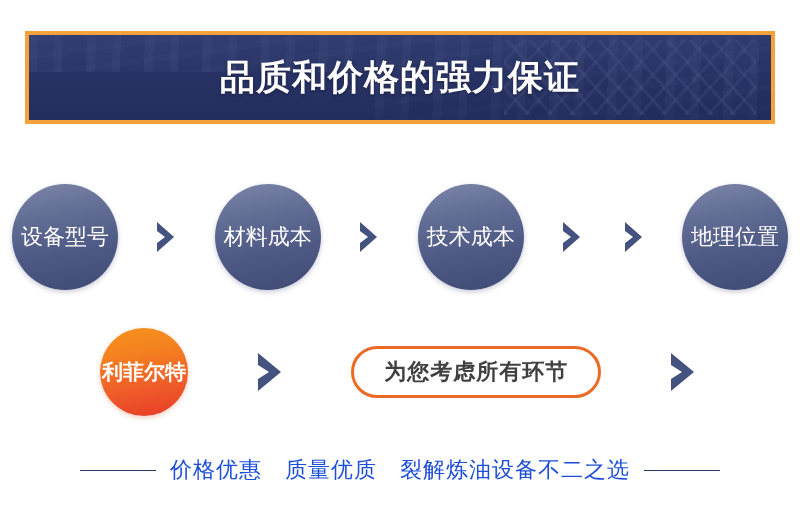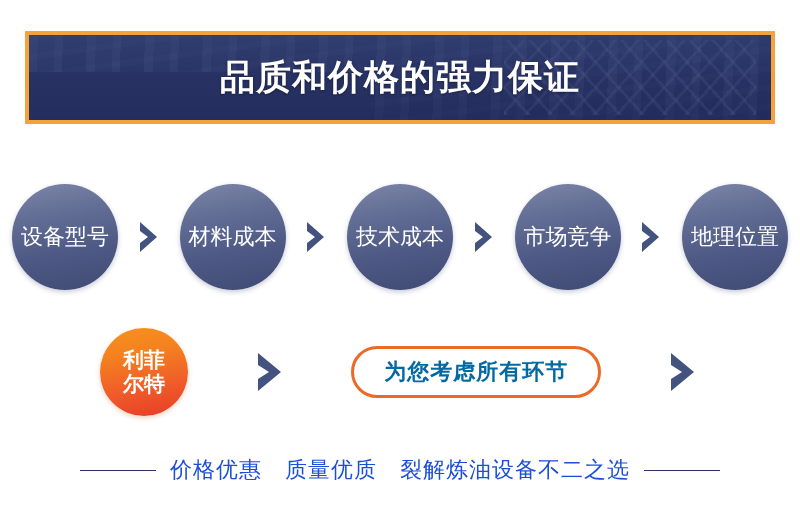--- a/index.html
+++ b/index.html
@@ -139,21 +139,21 @@
     align-items: center;
     justify-content: space-between;
   }
 
   .circle-orange {
     width: 88px;
     height: 88px;
     border-radius: 50%;
     flex: 0 0 auto;
     display: flex;
-    flex-direction: column;
+    flex-direction: row;
     align-items: center;
     justify-content: center;
     color: #ffffff;
     font-size: 21px;
     font-weight: bold;
     line-height: 1.12;
     background: linear-gradient(170deg, #F7921E 0%, #F4811F 30%, #EF5A2A 68%, #E63B26 100%);
     box-shadow: 0 2px 5px rgba(200,90,40,0.28);
     text-align: center;
     white-space: nowrap;
@@ -162,21 +162,21 @@
 
   .pill {
     flex: 0 0 auto;
     height: 52px;
     padding: 0 30px;
     border: 3px solid #EC6A28;
     border-radius: 26px;
     display: flex;
     align-items: center;
     justify-content: center;
-    color: #0369a1;
+    color: #404040;
     font-size: 22px;
     font-weight: bold;
     letter-spacing: 1px;
     white-space: nowrap;
     background: #ffffff;
   }
 
   .chev-big {
     flex: 0 0 auto;
     width: 34px;
@@ -248,24 +248,20 @@
       <span>技术</span>
       <span>成本</span>
     </div>
 
     <div class="chev">
       <svg width="26" height="34" viewBox="0 0 26 34" aria-hidden="true">
         <path d="M4 2 L21 17 L4 32 L4 23 L12 17 L4 11 Z" fill="#44527f"></path>
       </svg>
     </div>
 
-    <div class="circle">
-      <span>市场</span>
-      <span>竞争</span>
-    </div>
 
     <div class="chev">
       <svg width="26" height="34" viewBox="0 0 26 34" aria-hidden="true">
         <path d="M4 2 L21 17 L4 32 L4 23 L12 17 L4 11 Z" fill="#44527f"></path>
       </svg>
     </div>
 
     <div class="circle">
       <span>地理</span>
       <span>位置</span>

